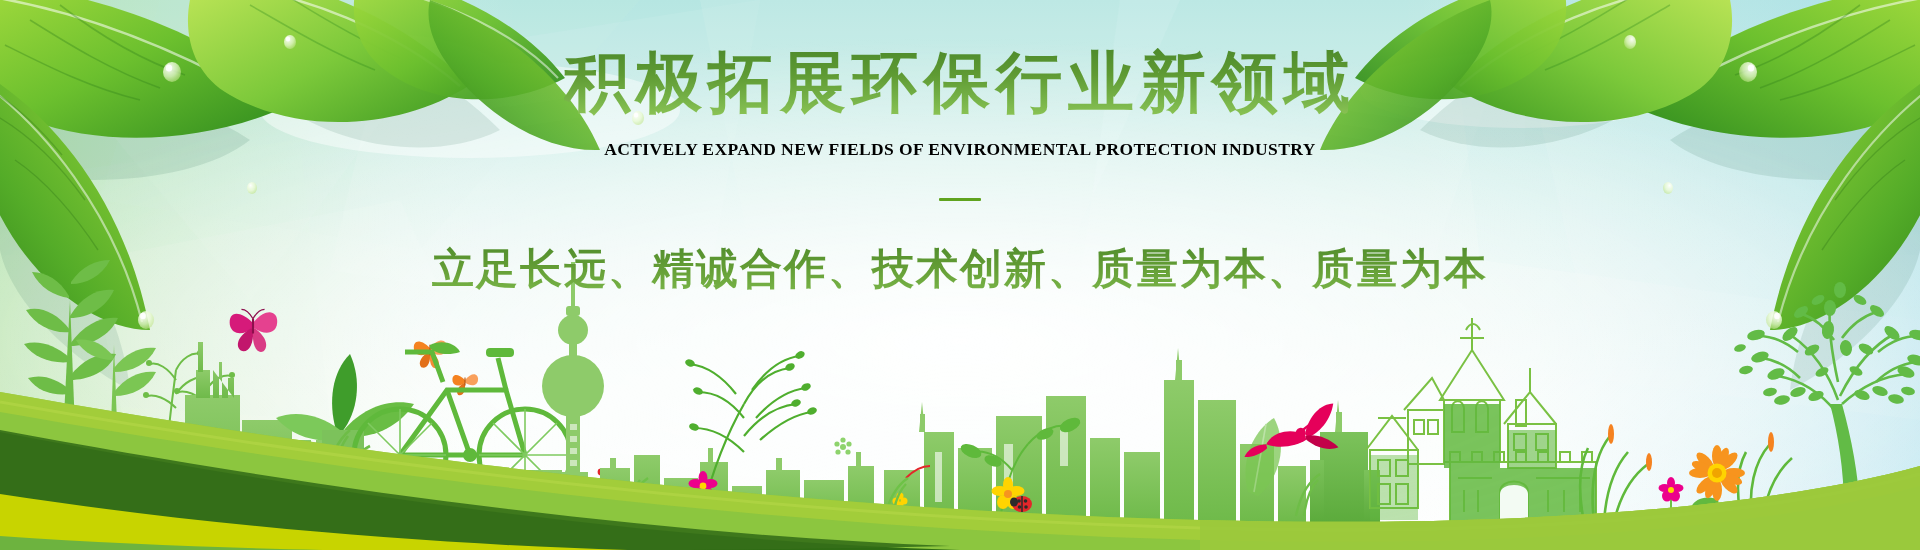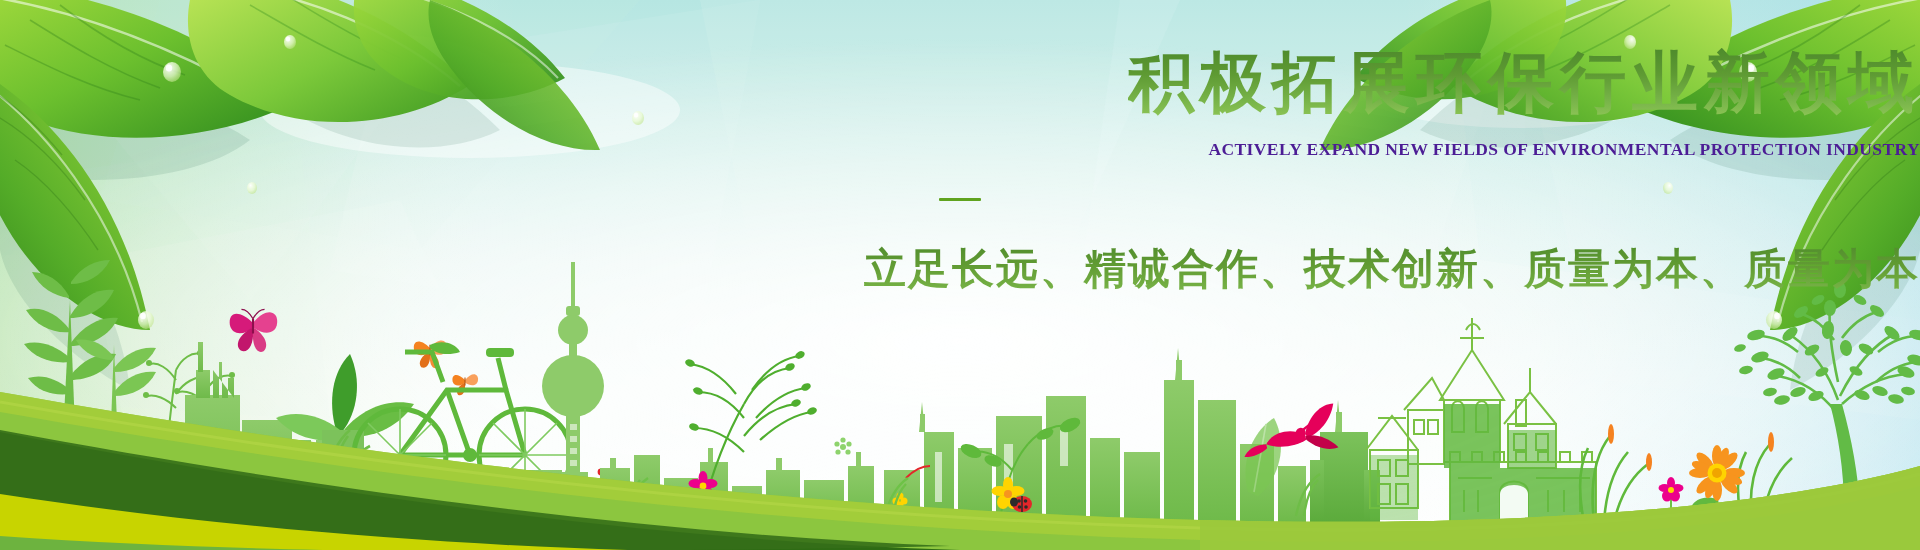--- a/index.html
+++ b/index.html
@@ -21,21 +21,21 @@
     width: 100%;
     height: 100%;
   }
   svg.layer { display: block; }
 
   
   #text-block {
     position: absolute;
     left: 0; right: 0;
     top: 48px;
-    text-align: right;
+    text-align: center;
     z-index: 40;
     pointer-events: none;
   }
   #main-title {
     font-family: "Liberation Serif", "DejaVu Serif", serif;
     font-size: 66px;
     font-weight: bold;
     letter-spacing: 6px;
     line-height: 1.05;
     margin: 0;
@@ -46,21 +46,21 @@
     -webkit-text-fill-color: transparent;
     text-shadow: none;
     display: inline-block;
   }
   #sub-title-en {
     font-family: "Liberation Serif", "DejaVu Serif", serif;
     font-size: 17.5px;
     font-weight: bold;
     letter-spacing: 0.4px;
     margin: 22px 0 0 0;
-    color: #4c1d95;
+    color: #000000;
     white-space: nowrap;
   }
   #divider {
     width: 42px;
     height: 3px;
     background: #5fa31e;
     margin: 38px auto 0 auto;
     border-radius: 1px;
   }
   #slogan {

